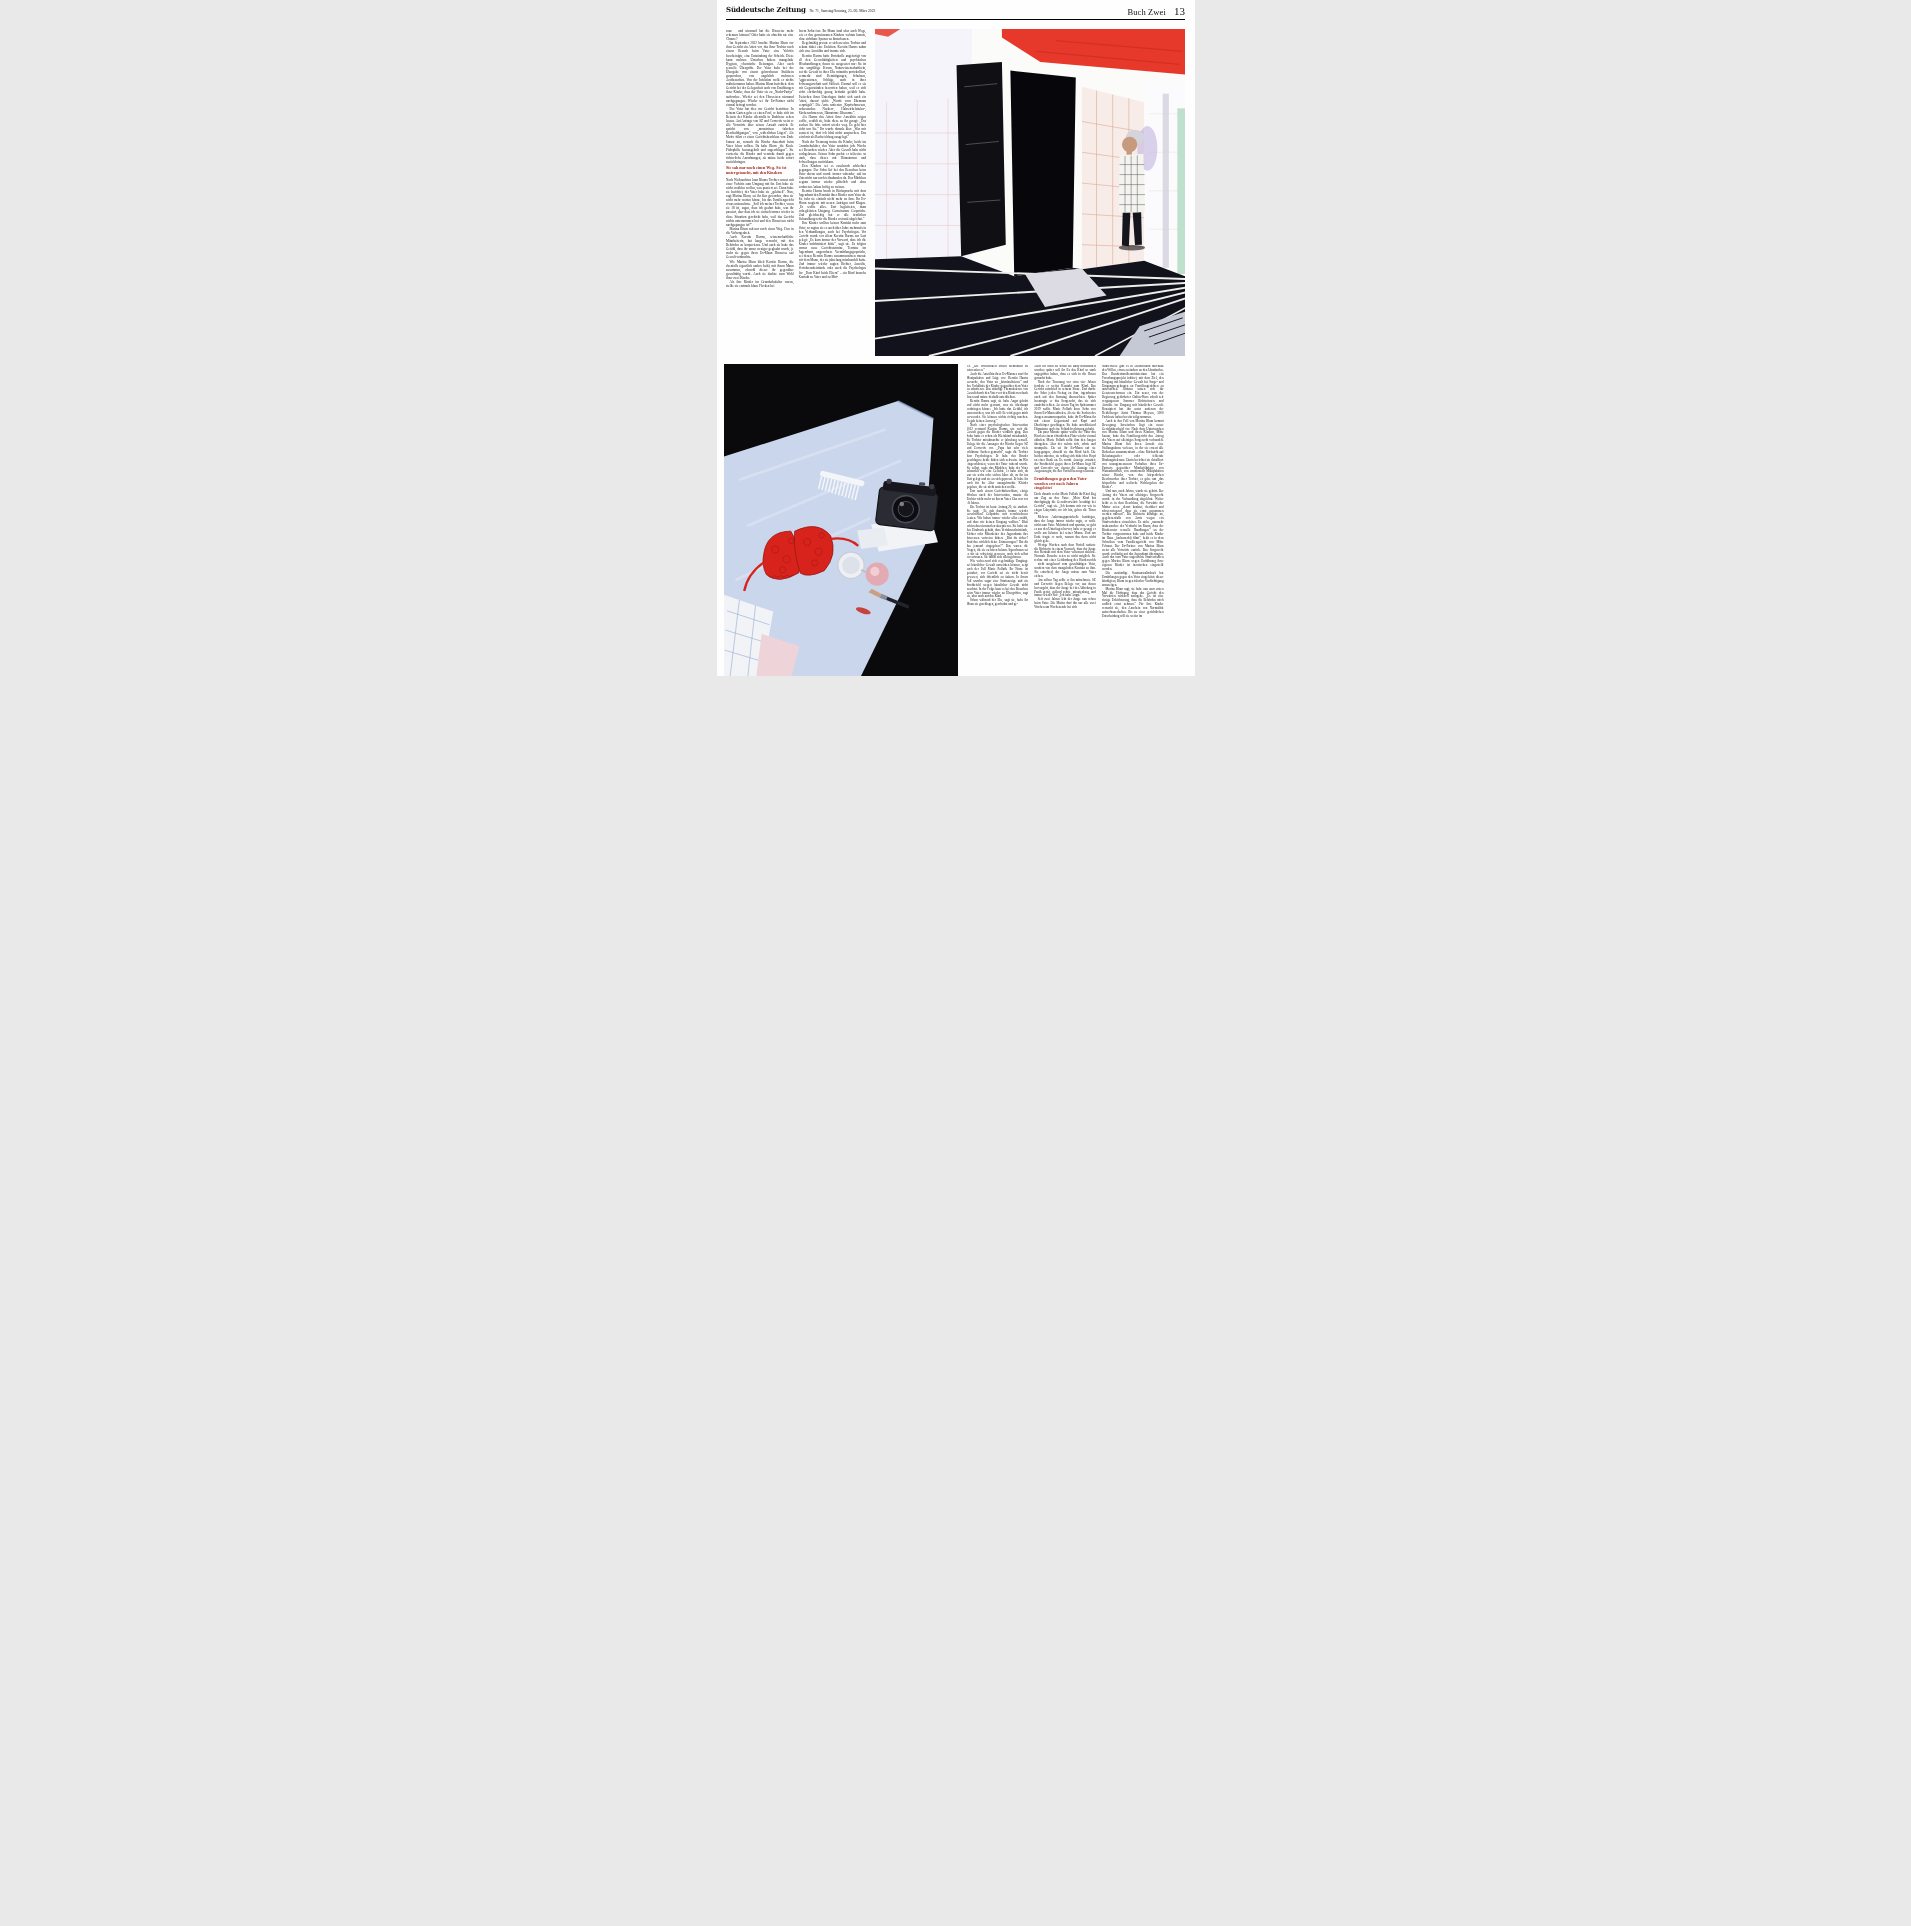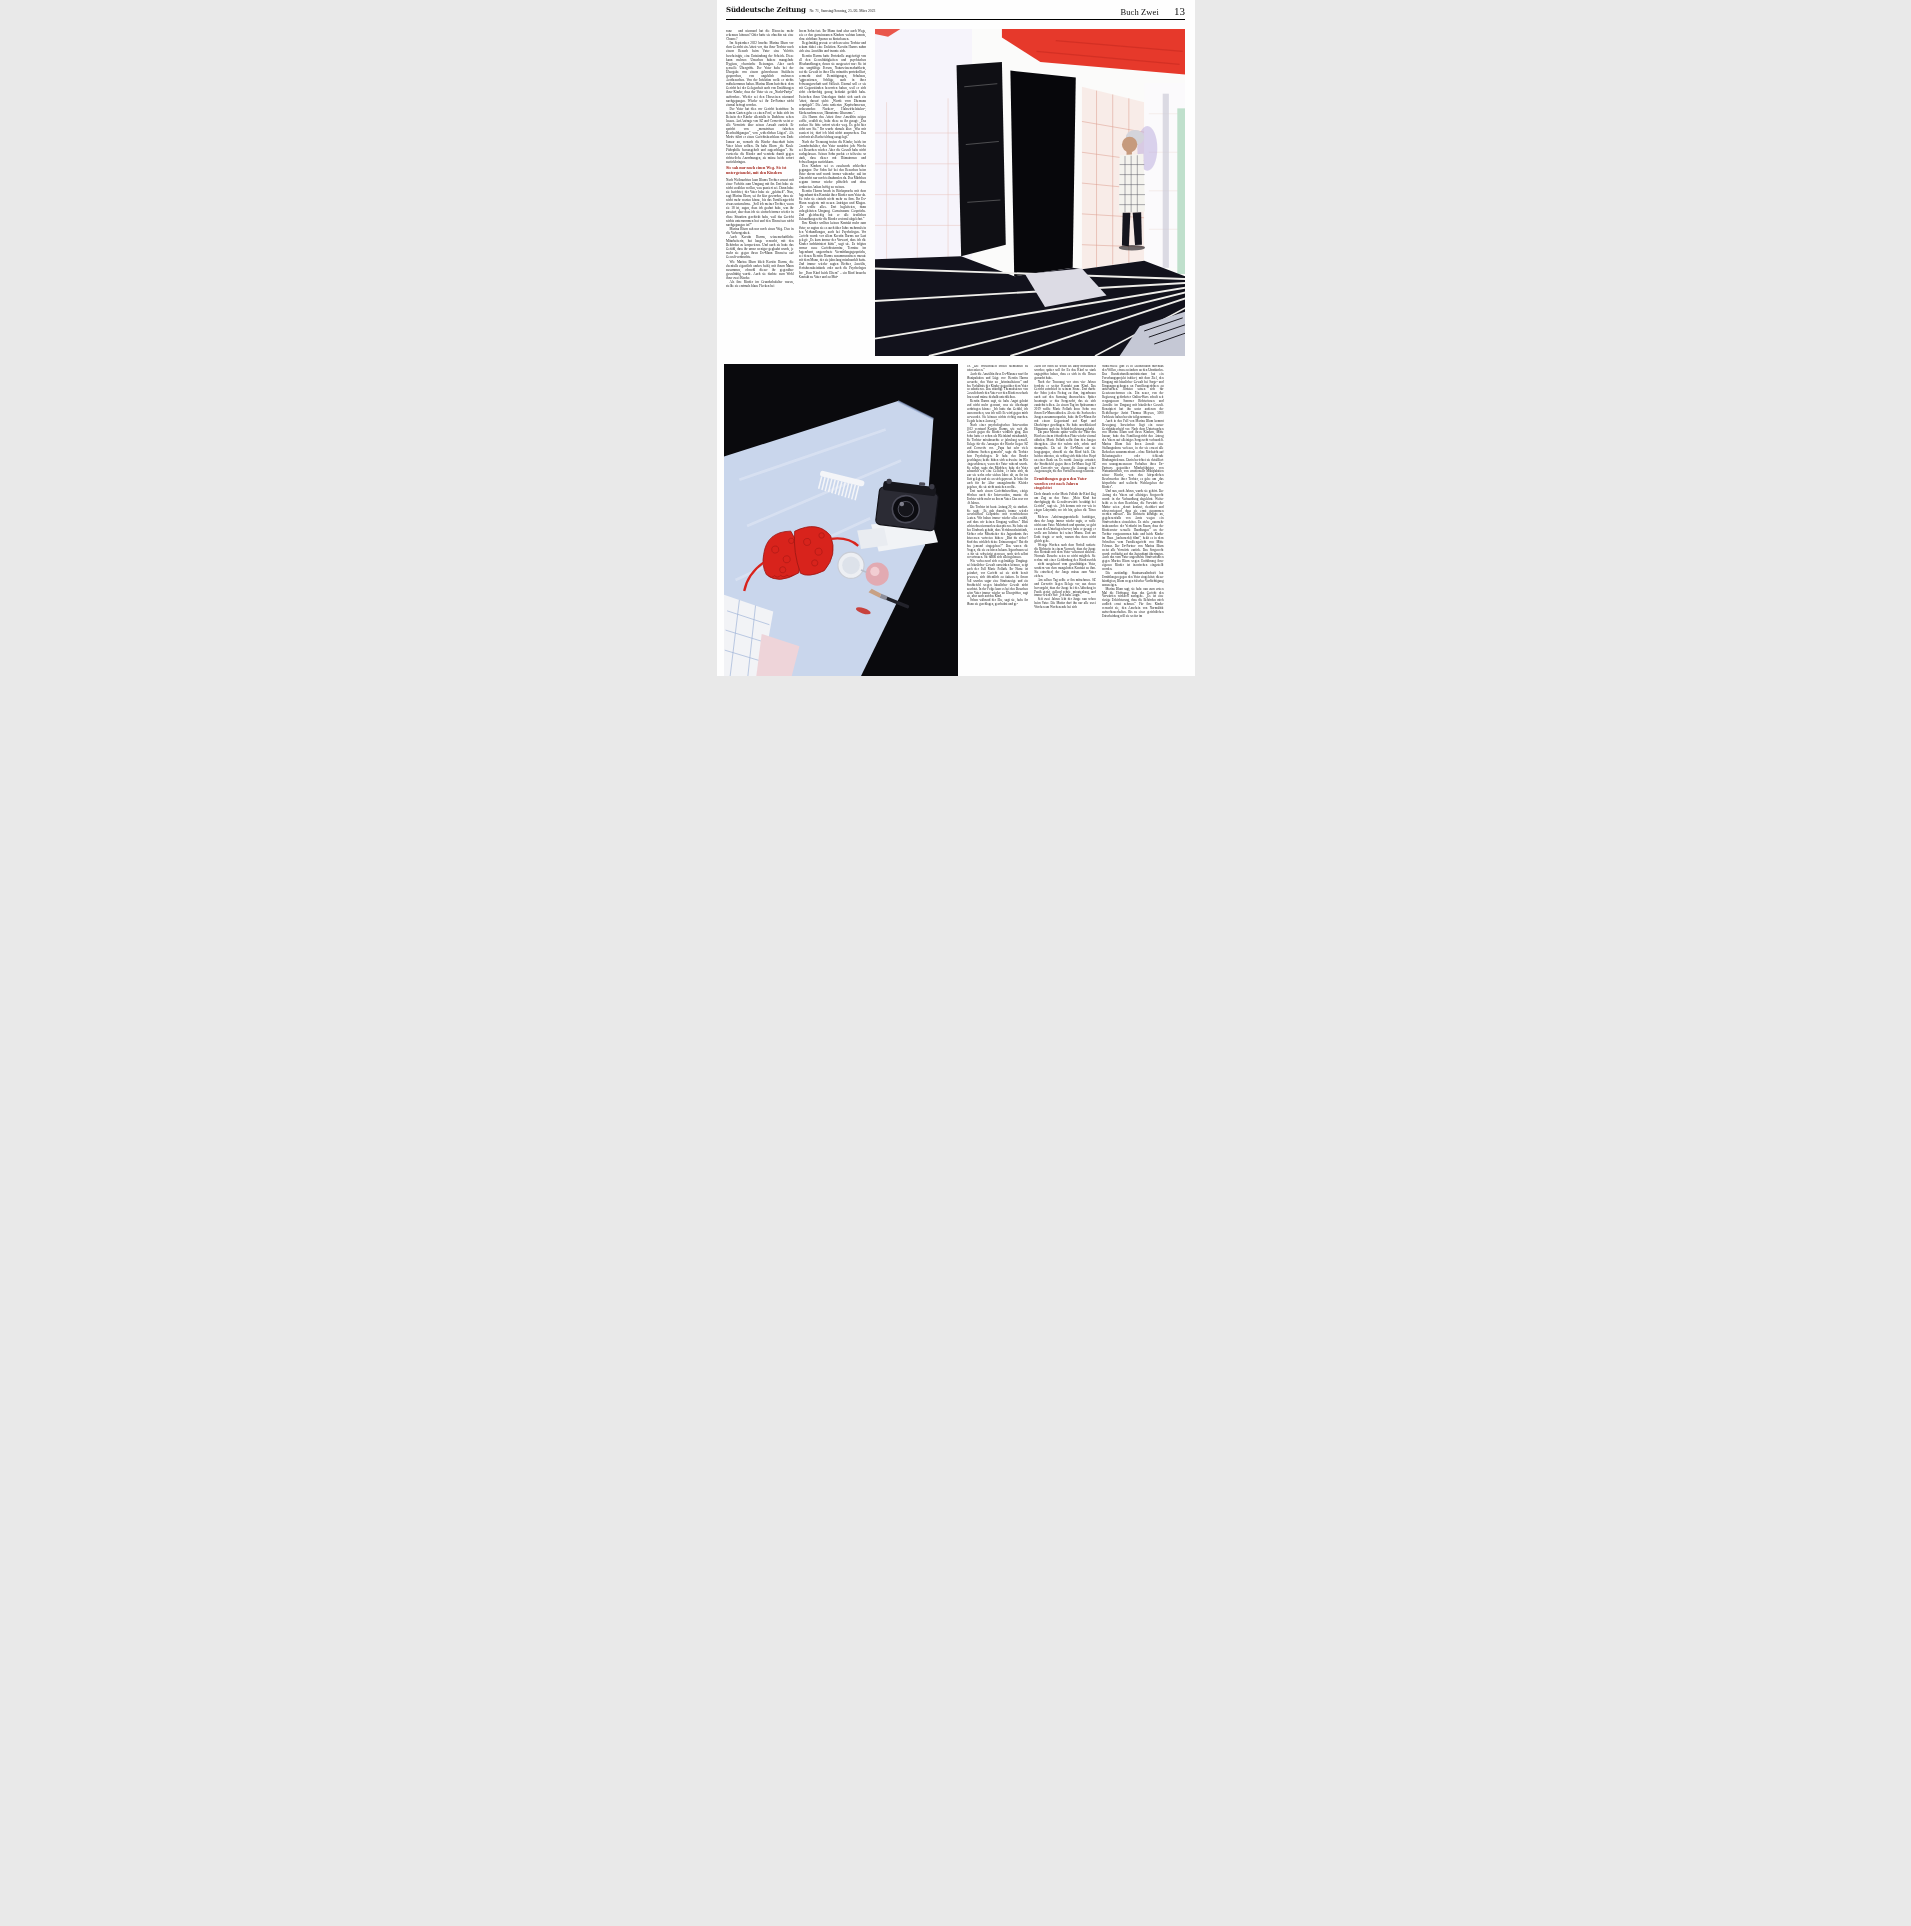--- a/index.html
+++ b/index.html
@@ -17,21 +17,21 @@
   .masthead-row{
     position:absolute;left:9.6px;right:9.6px;top:4.6px;height:12.3px;
     display:flex;justify-content:space-between;align-items:flex-start;
   }
   .mast-left{display:flex;align-items:baseline;gap:3.9px;}
   .sz-logo{
     font-family:"DejaVu Serif","Liberation Serif",serif;
     font-weight:700;font-size:7px;letter-spacing:-0.2px;color:#111;
   }
   .issue{font-size:3.7px;color:#222;}
-  .mast-right{display:flex;align-items:baseline;gap:15px;margin-left:24px;}
+  .mast-right{display:flex;align-items:baseline;gap:8px;margin-left:24px;}
   .section-title{font-size:8.5px;color:#111;letter-spacing:0.1px;}
   .page-number{font-size:11px;color:#111;}
   .rule{position:absolute;left:9.6px;right:9.6px;top:19px;border-top:0.6px solid #000;}
 
   
   .top-text{
     position:absolute;left:9.6px;top:29px;width:140px;height:337px;
     display:flex;gap:5px;
   }
   .bottom-text{

